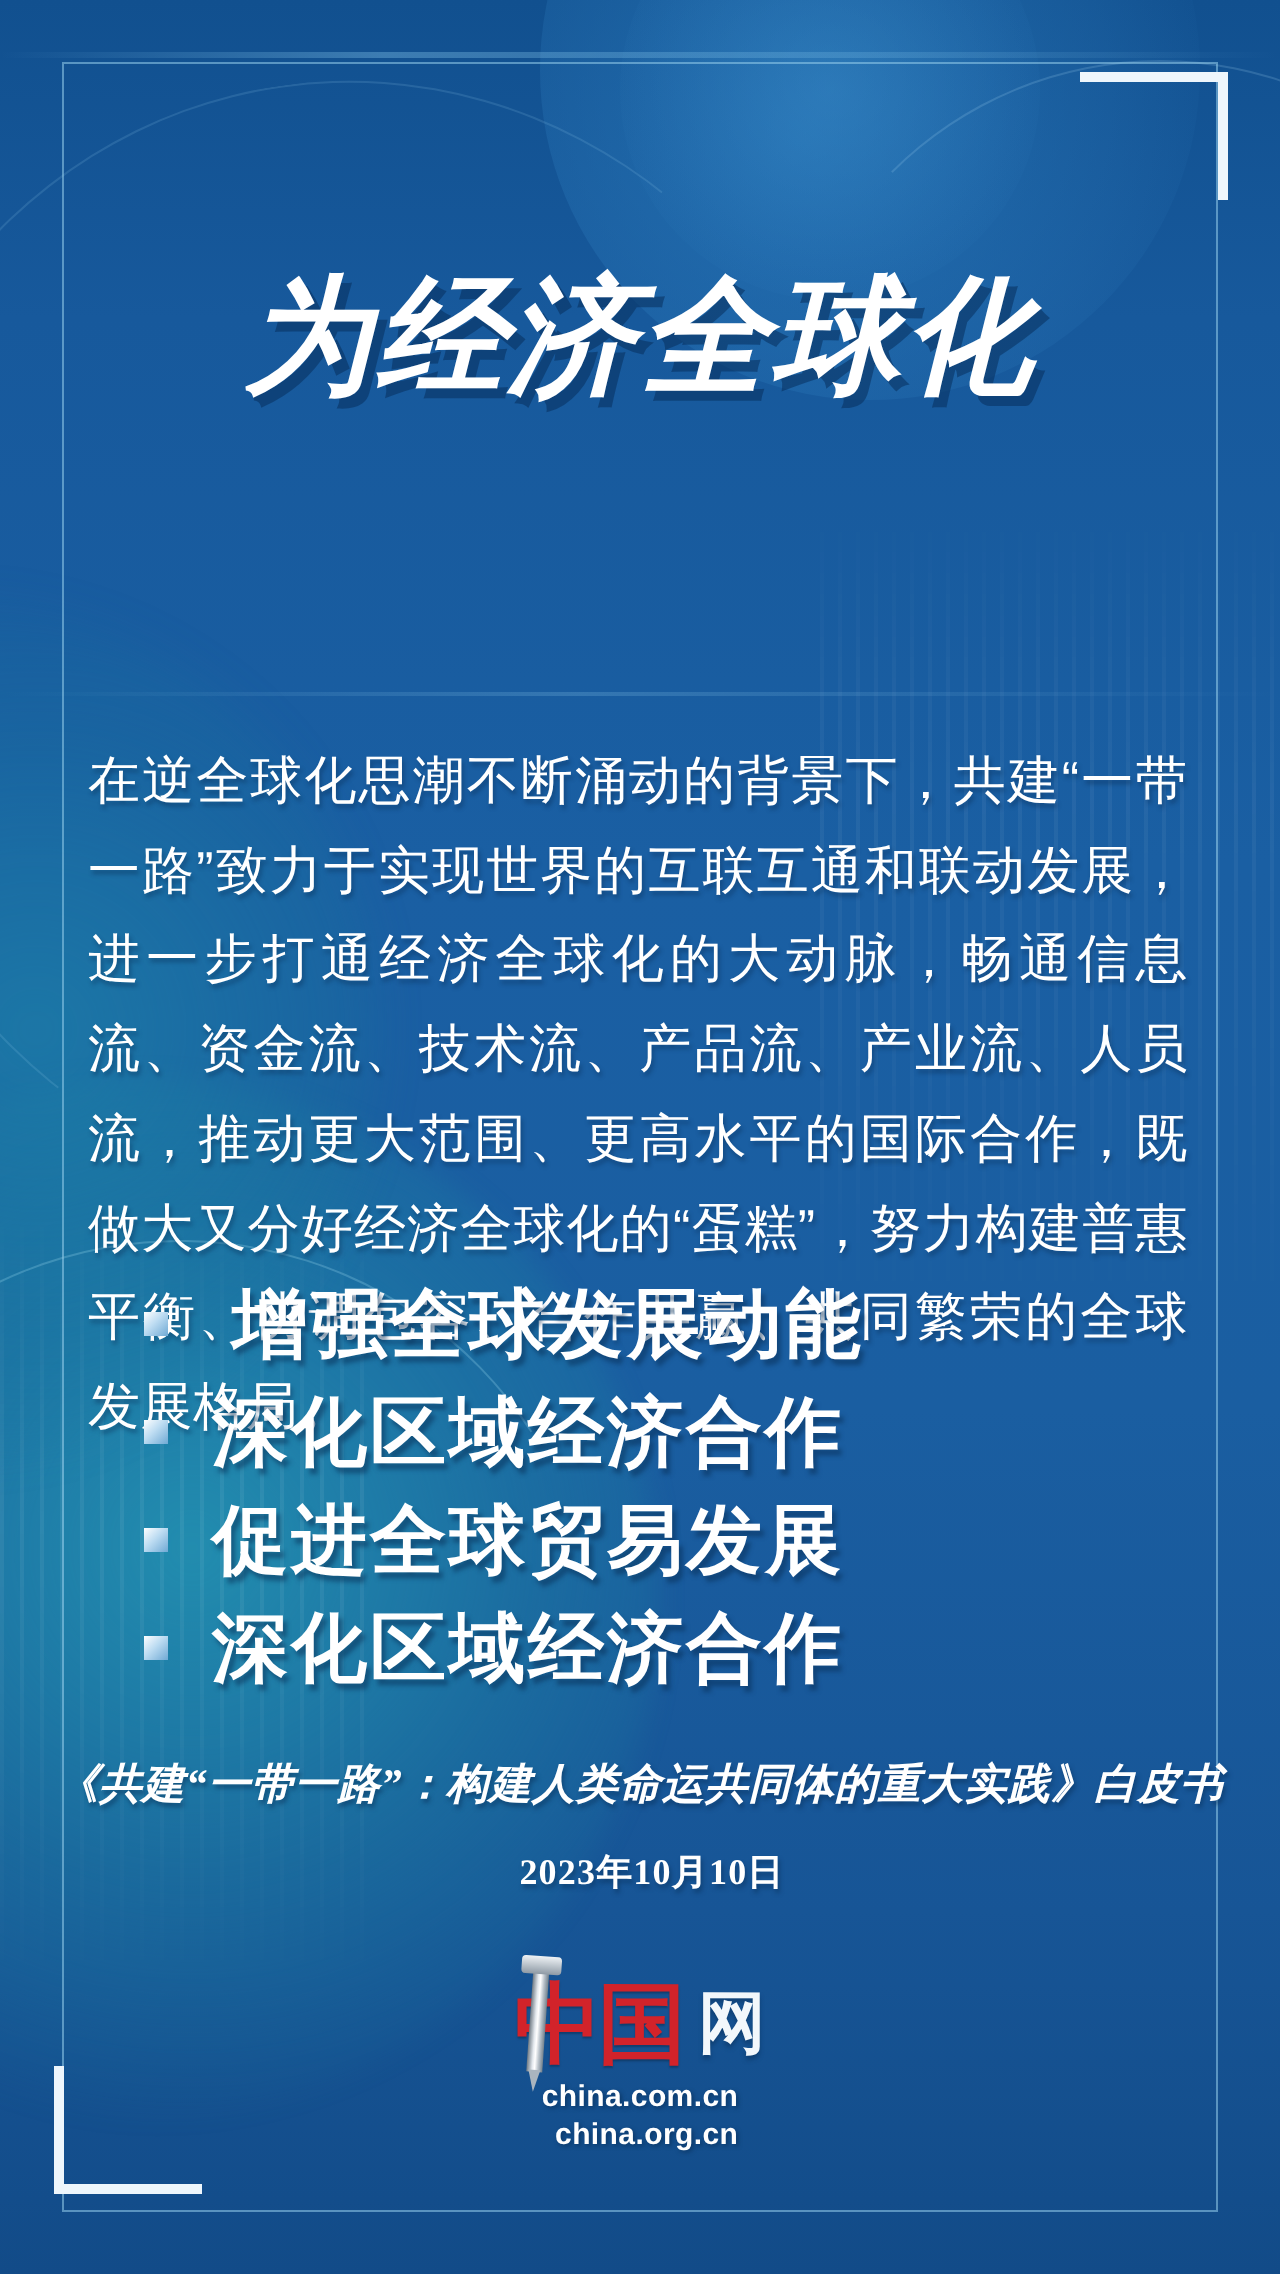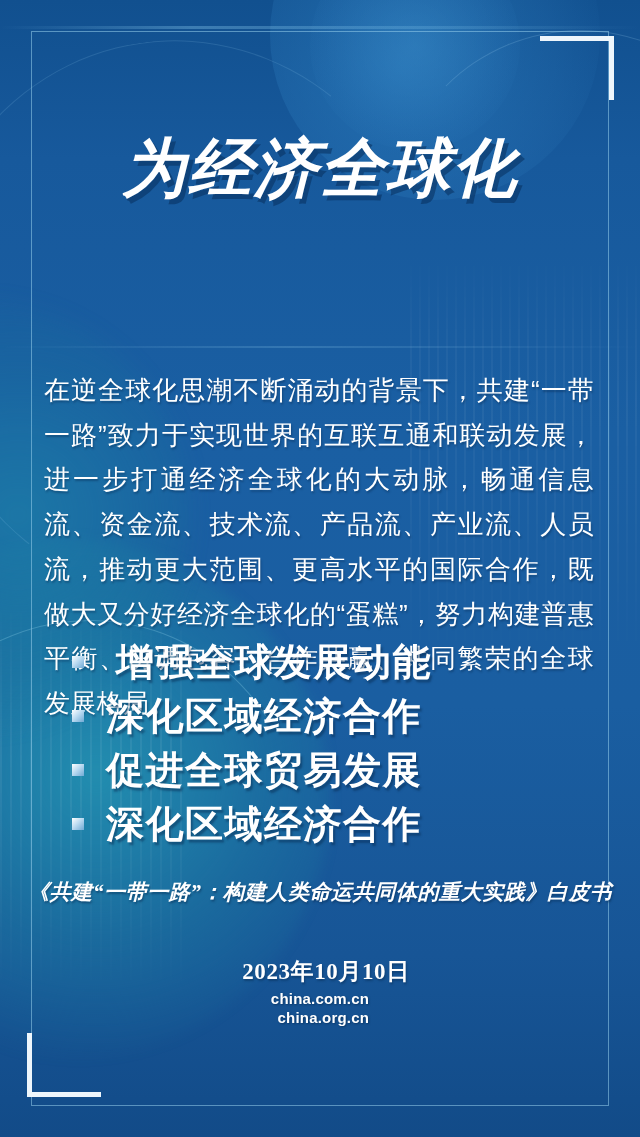--- a/index.html
+++ b/index.html
@@ -162,24 +162,23 @@
     letter-spacing:.6px;
     text-shadow:1px 2px 2px rgba(8,45,85,.5);
     font-style:italic;
   }
   .source-date {
     position:absolute; left:12px; right:0; top:924px;
     text-align:center;
     color:#ffffff;
     font-family:"Liberation Serif","DejaVu Serif",serif;
     font-weight:bold;
-    font-size:23px;
+    font-size:18px;
     letter-spacing:.6px;
     text-shadow:1px 2px 2px rgba(8,45,85,.5);
-    margin-top:32px;
   }
 
   
   .logo {
     position:absolute; left:0; right:0; top:988px;
     display:flex; flex-direction:column; align-items:center;
   }
   .logo-marks {
     position:relative; display:flex; align-items:center; height:50px;
   }
@@ -267,20 +266,25 @@
       <div class="bullet-row">
         <span class="bullet-mark"></span>
         <span class="bullet-text">深化区域经济合作</span>
       </div>
     </div>
 
     <div class="source">《共建“一带一路”：构建人类命运共同体的重大实践》白皮书</div>
     <div class="source-date">2023年10月10日</div>
 
     <div class="logo">
+      <div class="logo-marks">
+        <span class="logo-cn">中国</span>
+        <span class="logo-brush"></span>
+        <span class="logo-wang">网</span>
+      </div>
       <div class="logo-urls">
         <div class="logo-url">china.com.cn</div>
         <div class="logo-url">china.org.cn</div>
       </div>
     </div>
 
   </div>
 </div>
 
 </body></html>

